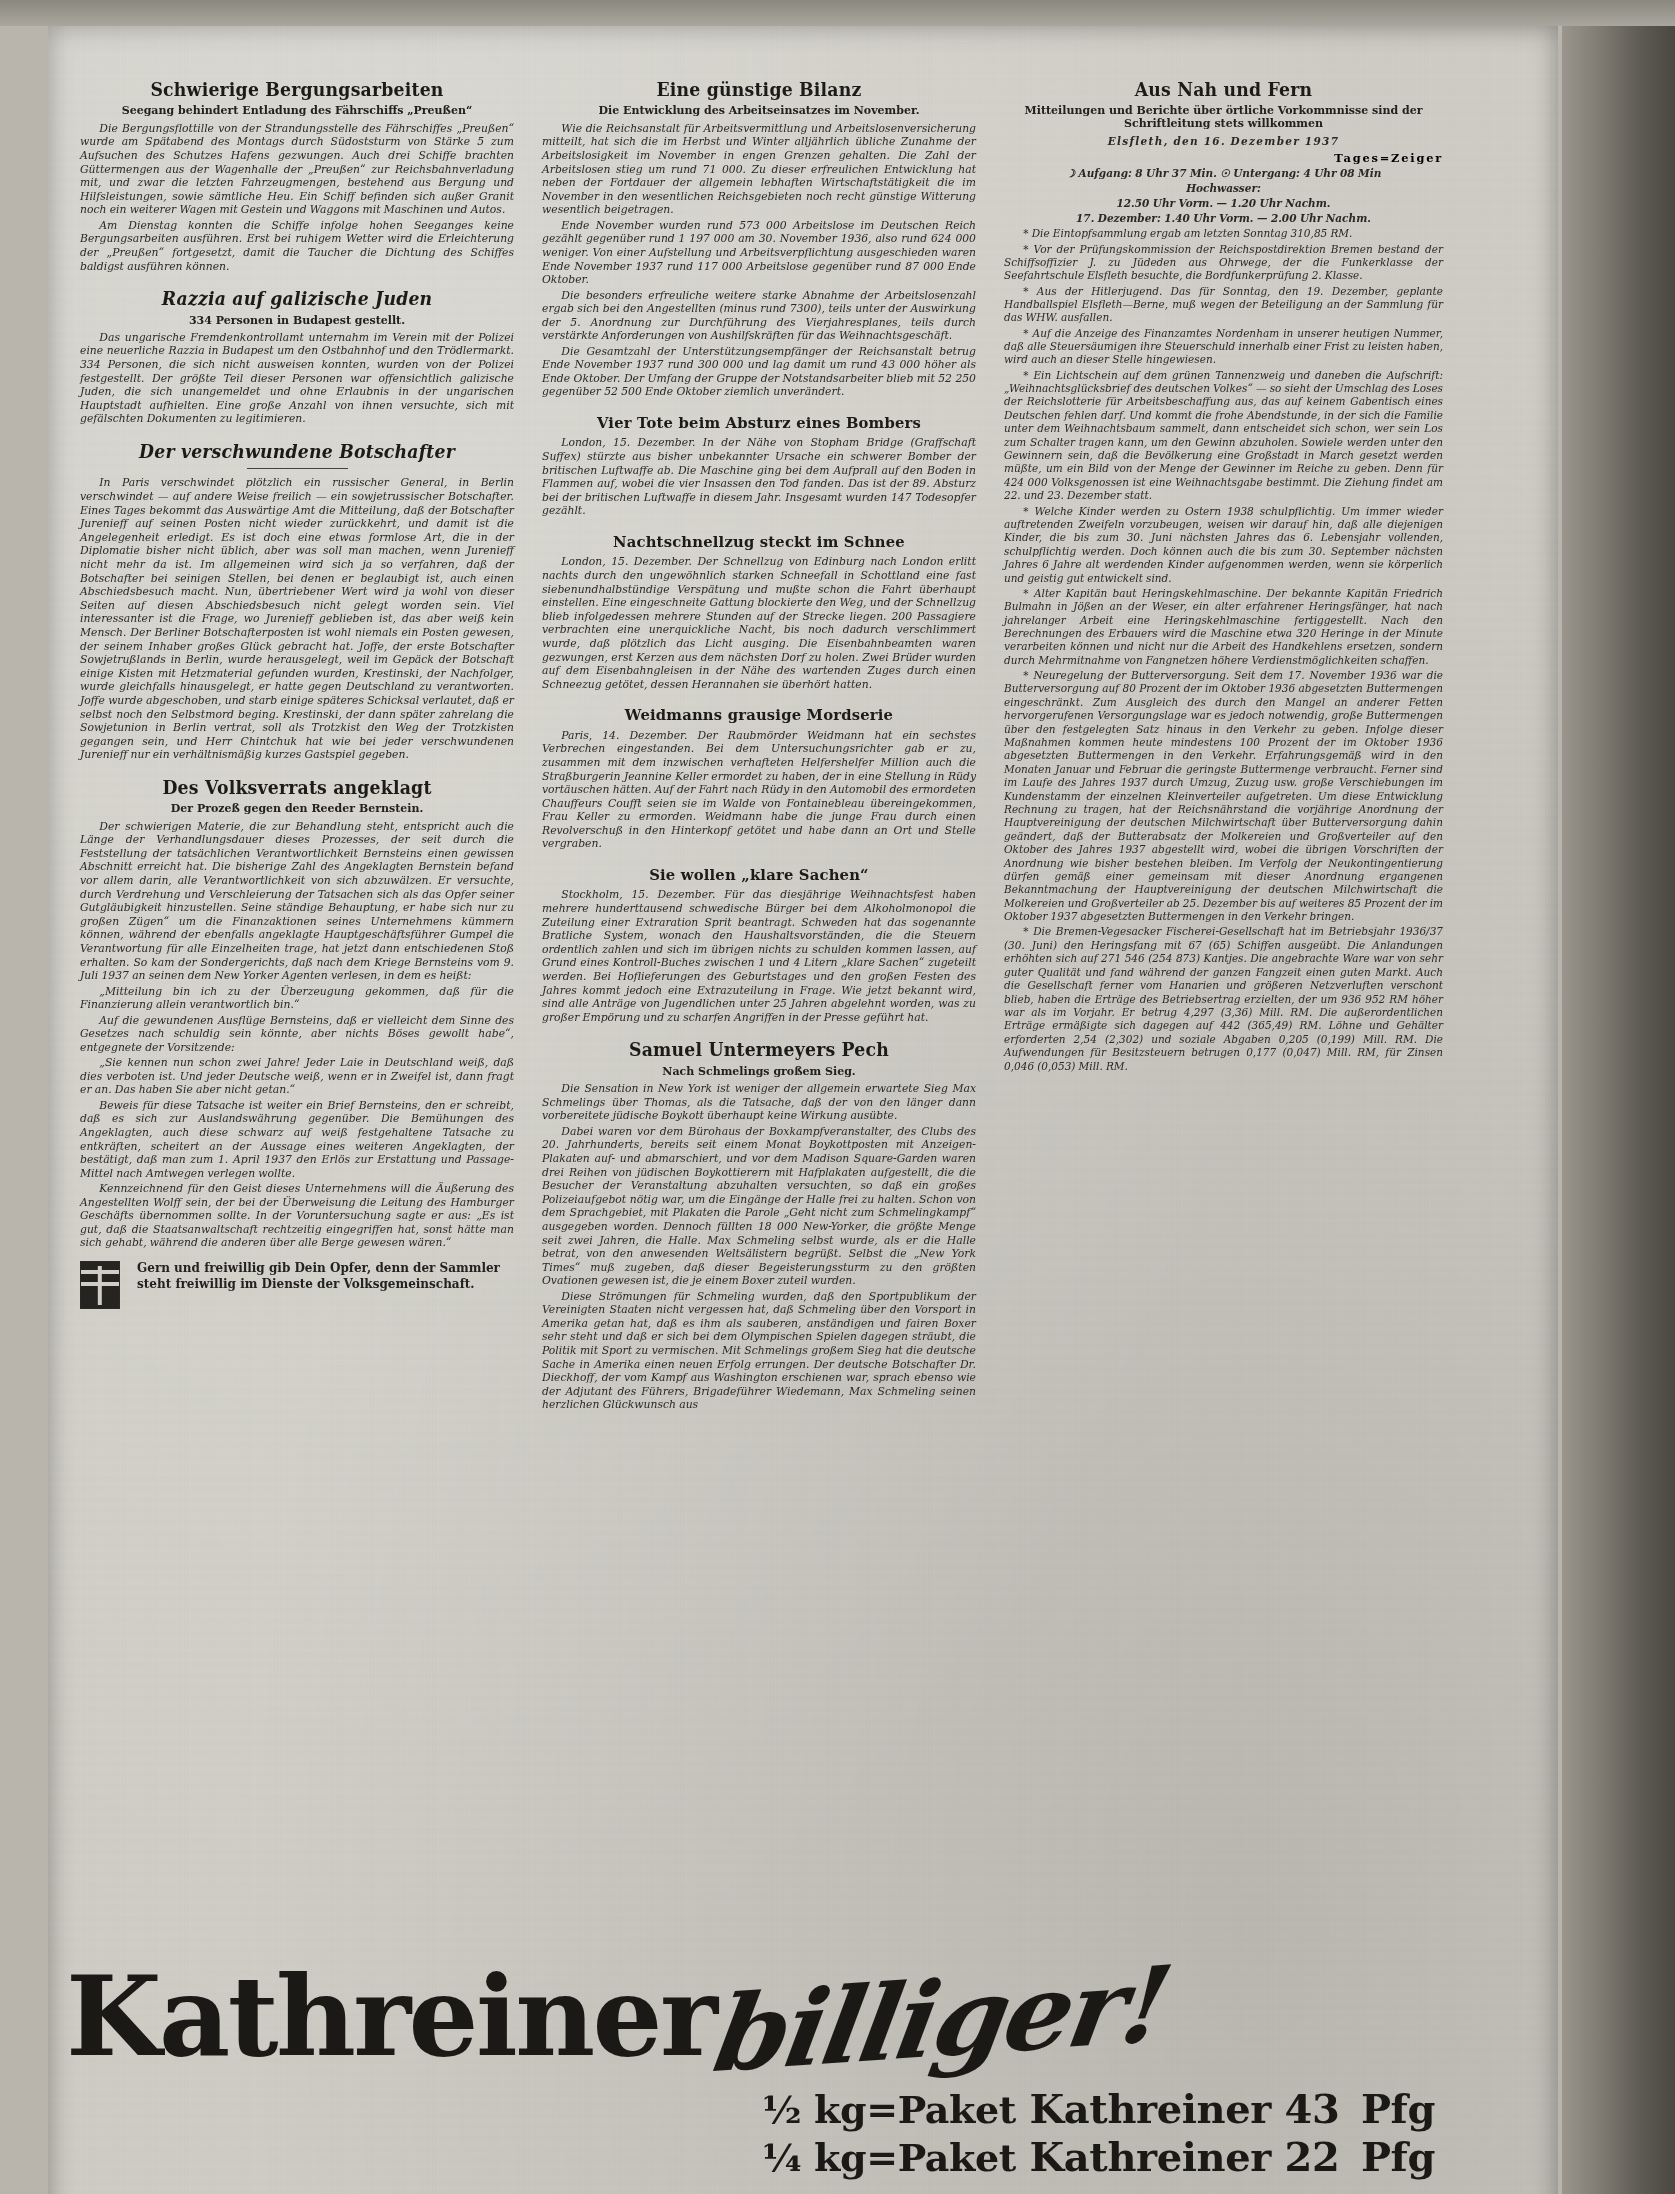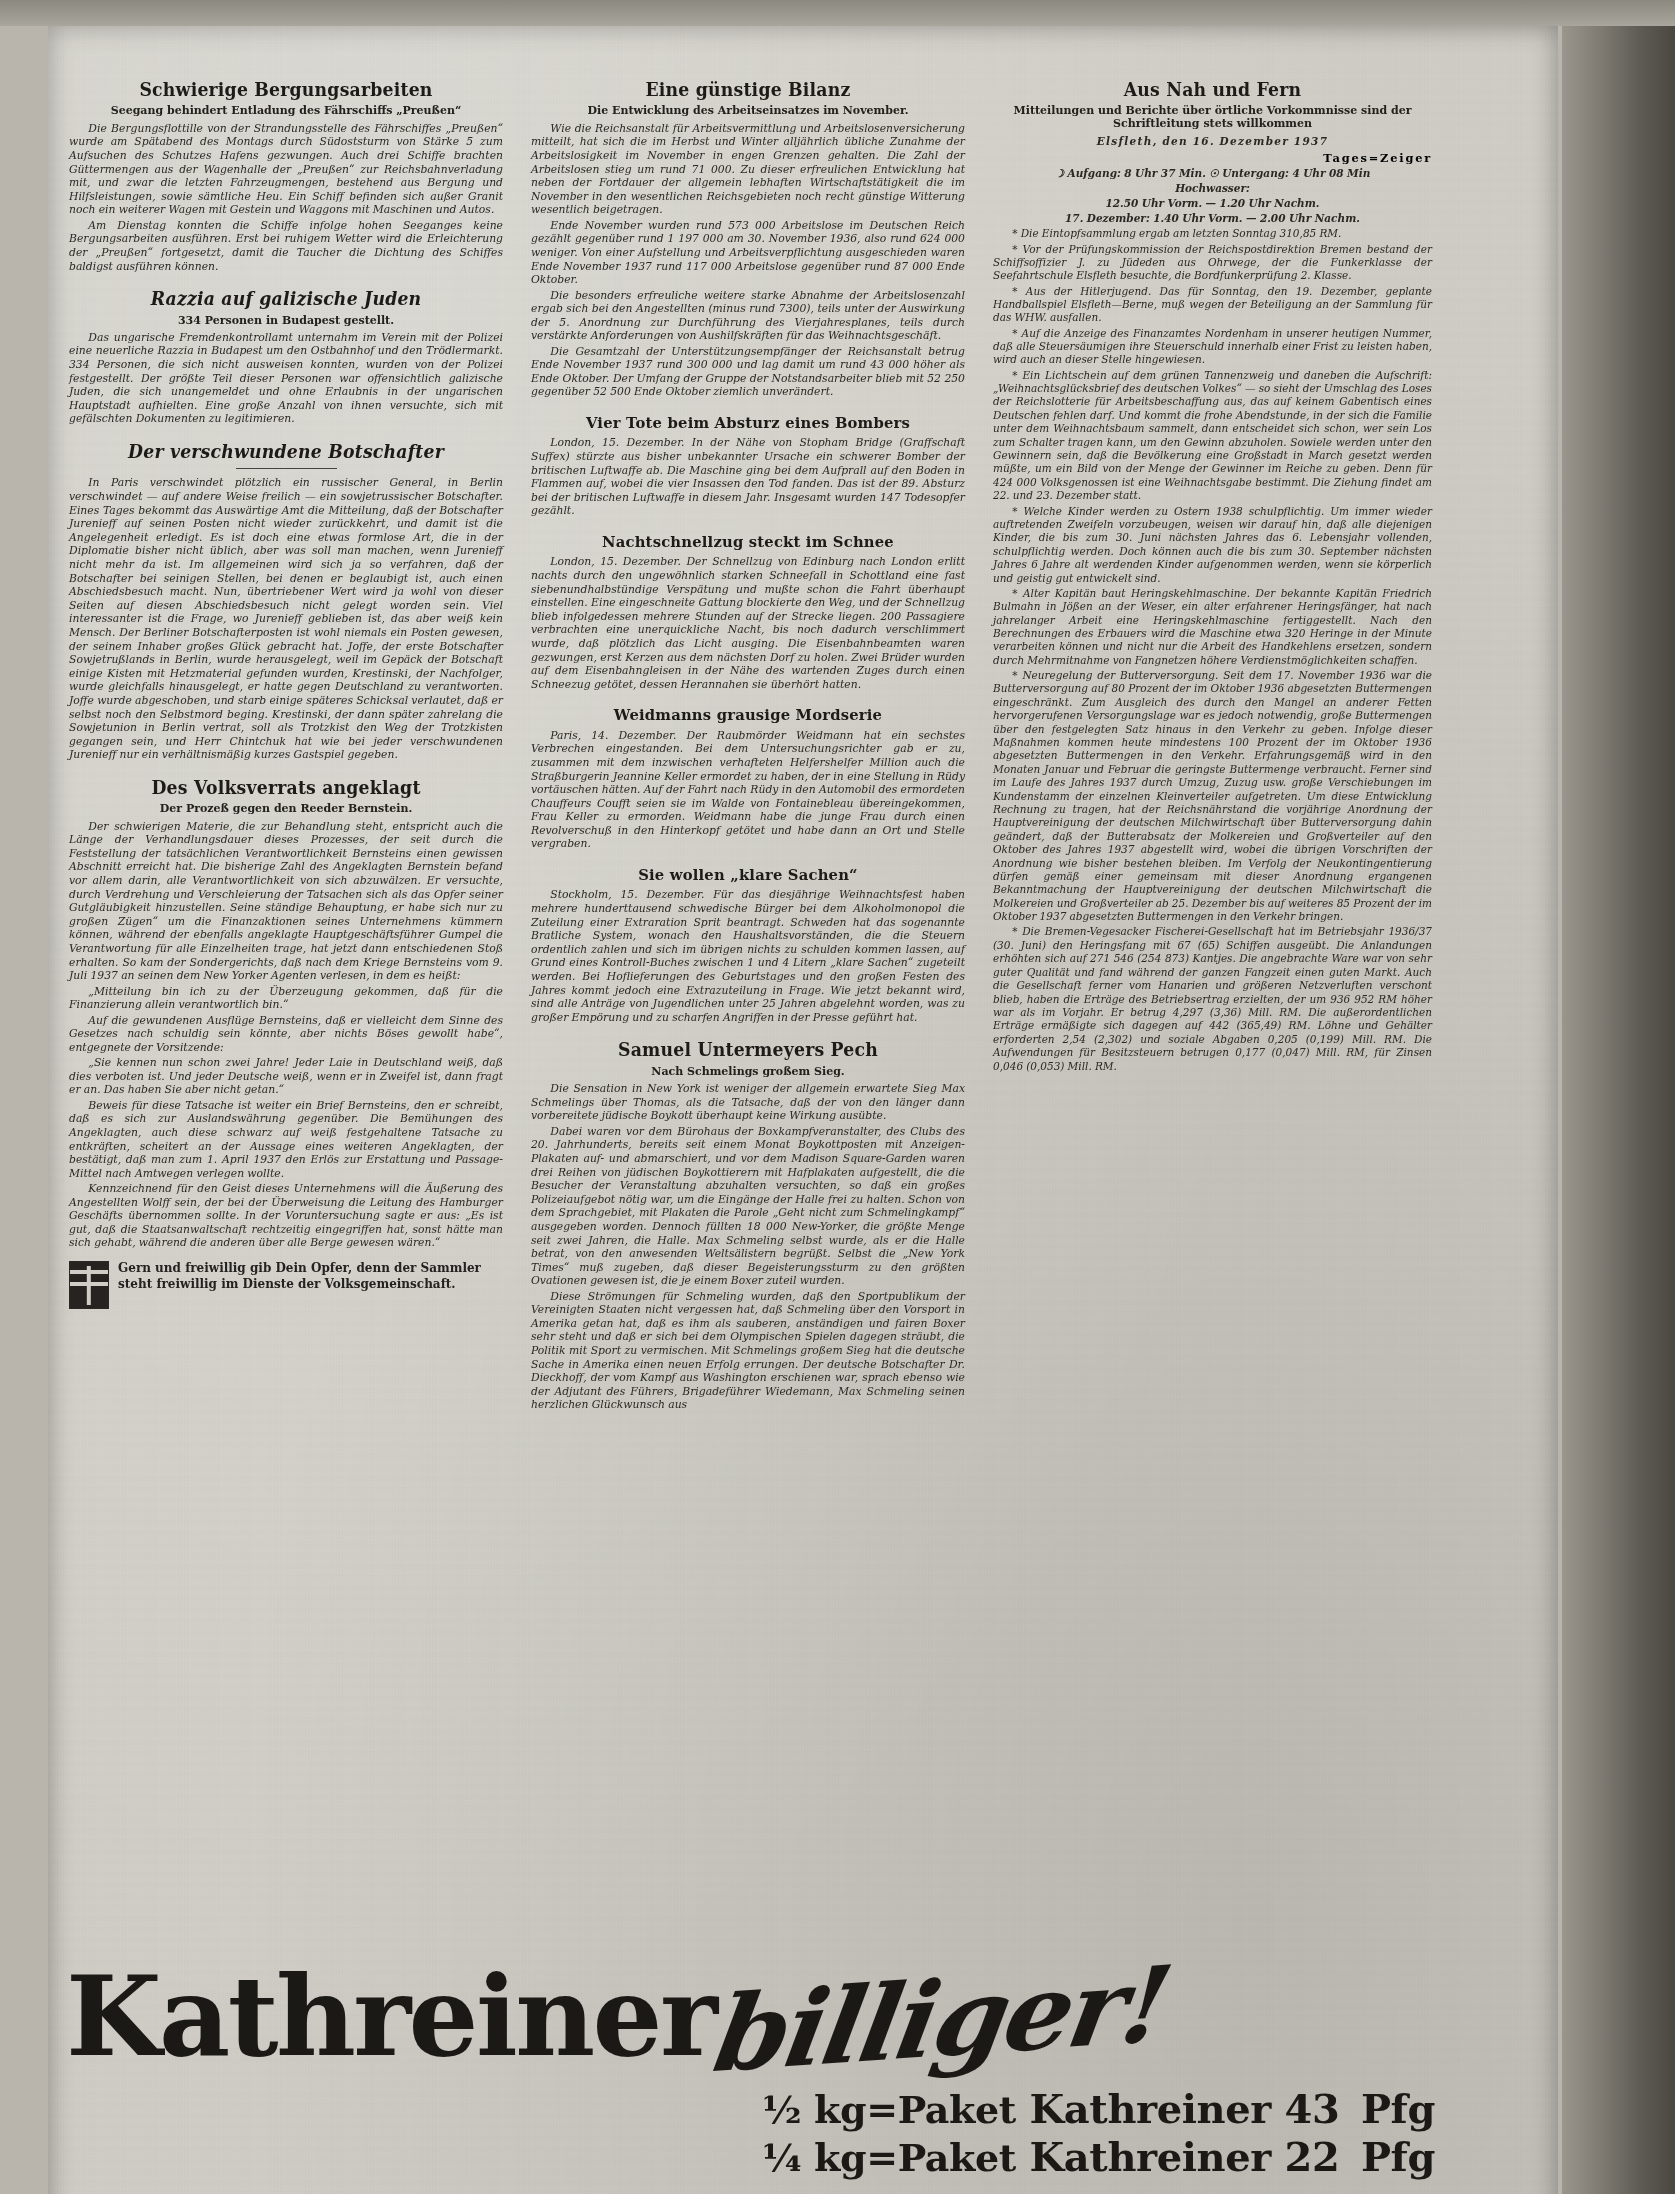--- a/index.html
+++ b/index.html
@@ -35,21 +35,21 @@
   }
   .noise{
     position:absolute;inset:0;opacity:.35;pointer-events:none;
     background-image:
       repeating-linear-gradient(0deg, rgba(0,0,0,.035) 0px, rgba(0,0,0,0) 0.9px, rgba(0,0,0,0) 2.2px),
       repeating-linear-gradient(90deg, rgba(0,0,0,.03) 0px, rgba(0,0,0,0) 1.3px, rgba(0,0,0,0) 3.1px);
   }
 
   
   #cols{
-    position:absolute;left:69px;top:79px;width:1374px;
+    position:absolute;left:80px;top:79px;width:1374px;
     display:flex;gap:28px;
   }
   .col{width:434px;}
   .col.c3{width:439px;}
 
   .headline{
     font-family:"DejaVu Serif", serif;
     font-weight:bold;
     text-align:center;
     font-size:18px;
@@ -87,21 +87,21 @@
 
   
   .c3 p.body{font-size:10.5px;line-height:13.4px;}
   .c3 .centerline{text-align:center;text-indent:0;font-weight:bold;}
   .c3 .spaced{letter-spacing:1.3px;}
   .tagesanzeiger{
     text-align:right;font-weight:bold;font-size:11.4px;letter-spacing:1.8px;margin:2.6px 0 1.8px 0;
   }
 
   
-  .appeal{display:flex;gap:9px;align-items:flex-start;margin-top:11.4px;}
+  .appeal{display:flex;gap:17px;align-items:flex-start;margin-top:11.4px;}
   .appeal .emblem{
     width:38px;height:46px;flex:0 0 38px;
     background:
       linear-gradient(180deg,#262420 0 18%, #cfcdc5 18% 26%, #262420 26% 44%, #cfcdc5 44% 52%, #262420 52% 100%);
     border:1.3px solid #2a2824;
     position:relative;
   }
   .appeal .emblem:after{
     content:"";position:absolute;left:50%;top:3.5px;transform:translateX(-50%);
     width:4.4px;height:39px;background:#cfcdc5;

